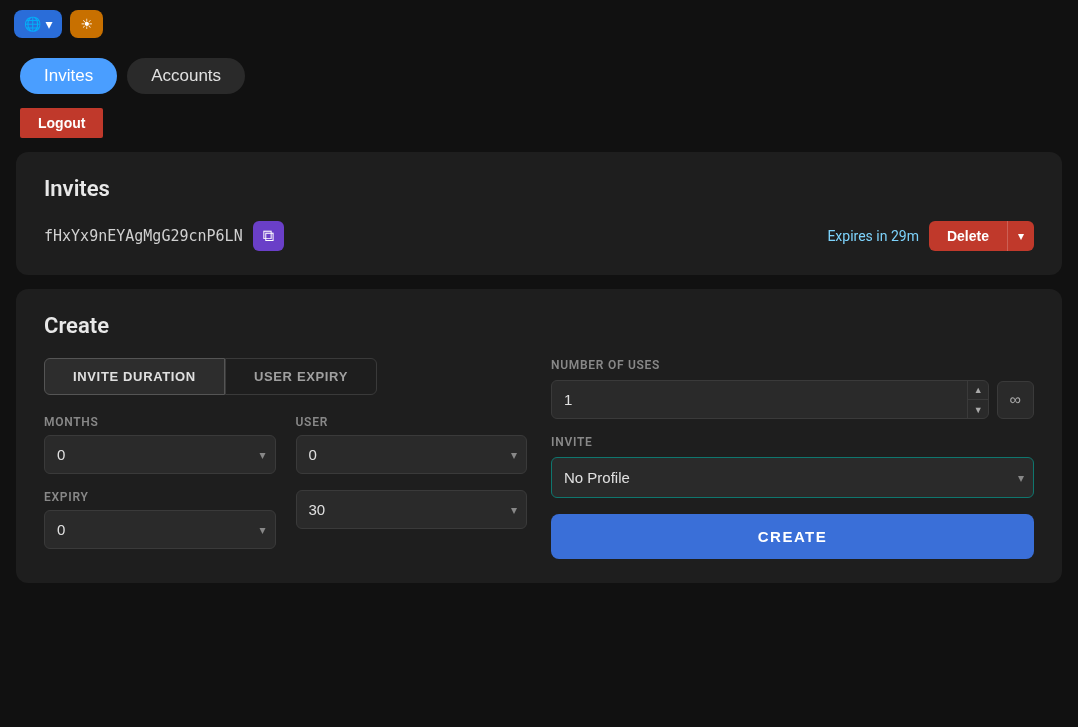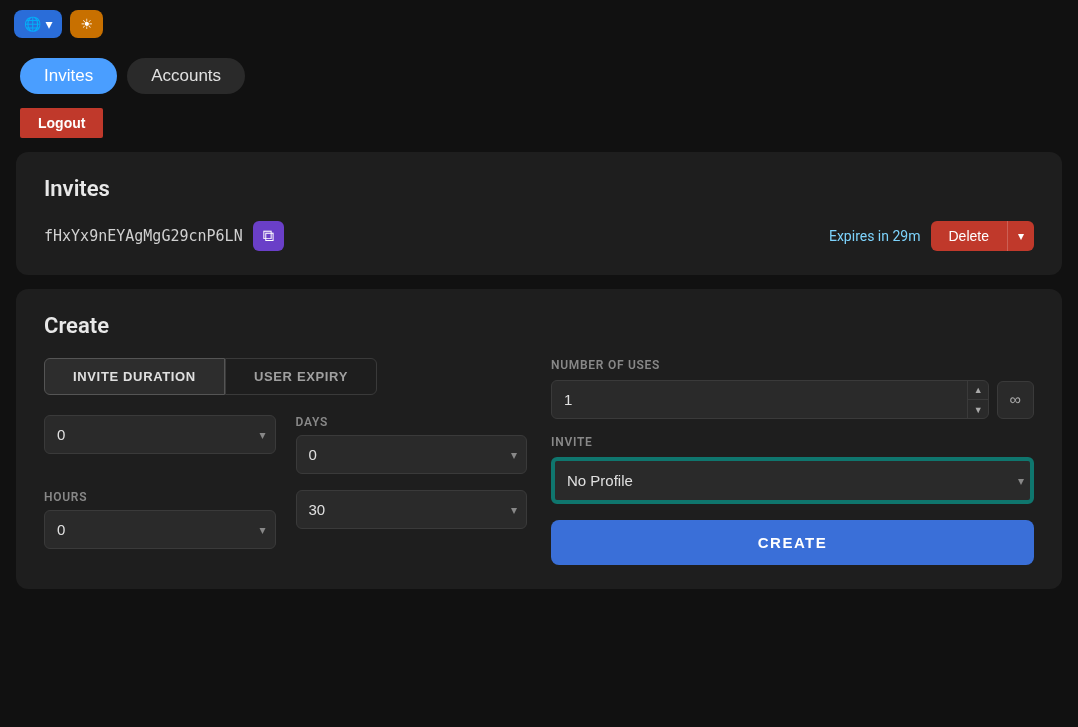--- a/index.html
+++ b/index.html
@@ -156,21 +156,21 @@
       align-items: stretch;
     }
 
     .delete-btn {
       background: #c0392b;
       border: none;
       border-radius: 6px 0 0 6px;
       color: white;
       padding: 7px 18px;
       font-size: 14px;
-      font-weight: 400;
+      font-weight: 700;
       cursor: pointer;
     }
 
     .delete-chevron-btn {
       background: #c0392b;
       border: none;
       border-left: 1px solid rgba(255,255,255,0.2);
       border-radius: 0 6px 6px 0;
       color: white;
       padding: 7px 10px;
@@ -337,21 +337,21 @@
     }
 
     
     .profile-select-wrapper {
       position: relative;
     }
 
     .profile-select {
       width: 100%;
       background: #2a2a2a;
-      border: 4px solid #0f766e;
+      border: 1px solid #0f766e;
       border-radius: 6px;
       color: #e0e0e0;
       padding: 11px 36px 11px 12px;
       font-size: 15px;
       appearance: none;
       cursor: pointer;
     }
 
     .profile-chevron {
       position: absolute;
@@ -428,40 +428,41 @@
 
       <div class="create-left">
         <div class="duration-tabs">
           <button class="dur-tab active">INVITE DURATION</button>
           <button class="dur-tab">USER EXPIRY</button>
         </div>
 
         <div class="duration-grid">
 
           <div>
+            <div class="field-label">MONTHS</div>
             <div class="select-wrapper">
               <select class="select-field">
                 <option>0</option>
               </select>
               <span class="select-chevron">▾</span>
             </div>
           </div>
 
           <div>
-            <div class="field-label">DAYS</div>
+            <div class="field-label">USER</div>
             <div class="select-wrapper">
               <select class="select-field">
                 <option>0</option>
               </select>
               <span class="select-chevron">▾</span>
             </div>
           </div>
 
           <div>
-            <div class="field-label">HOURS</div>
+            <div class="field-label">EXPIRY</div>
             <div class="select-wrapper">
               <select class="select-field">
                 <option>0</option>
               </select>
               <span class="select-chevron">▾</span>
             </div>
           </div>
 
           <div>
             <div class="select-wrapper">

